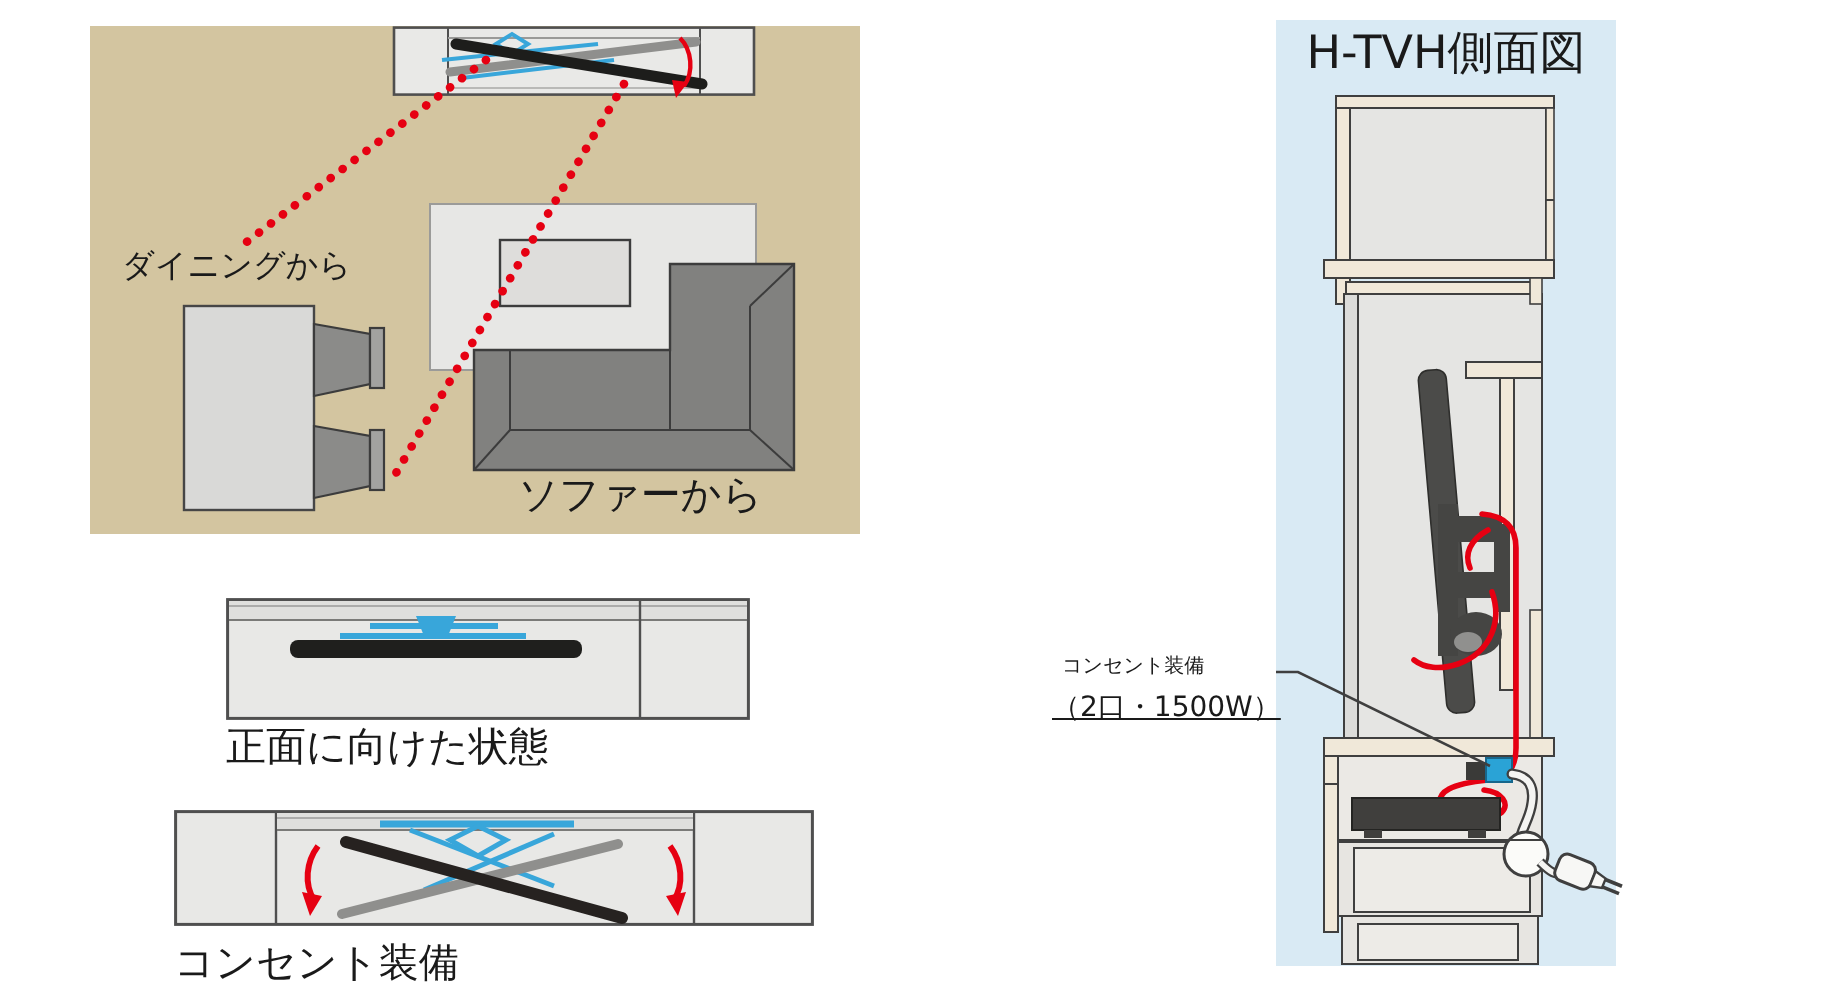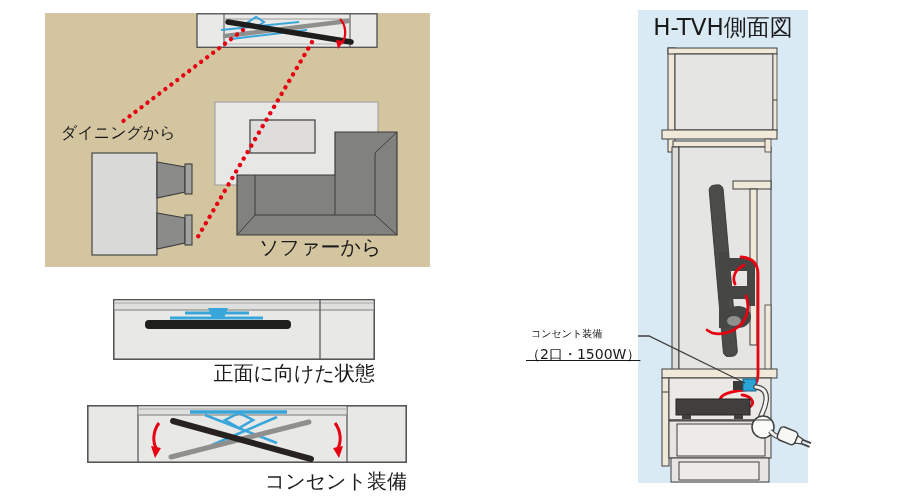--- a/index.html
+++ b/index.html
@@ -6,21 +6,21 @@
   body{
     width:920px;height:500px;position:relative;background:#ffffff;overflow:hidden;
     font-family:"DejaVu Sans","Liberation Sans",sans-serif;
   }
   .abs{position:absolute;}
   .jp-label{
     position:absolute;color:var(--text-black,#1a1a1a);
     font-family:"DejaVu Sans","Liberation Sans",sans-serif;
     white-space:nowrap;line-height:1.15;
   }
-  .caption{text-align:right;}
+  .caption{text-align:left;}
   svg{display:block;}
   
   .bg-floor{fill:var(--floor-tan,#d3c5a0);}
   .bg-side{fill:var(--side-bg-blue,#d9eaf4);}
   .stroke-red{stroke:var(--accent-red,#e60012);}
   .fill-red{fill:var(--accent-red,#e60012);}
   .stroke-blue{stroke:var(--mech-blue,#38a6da);}
   .fill-blue{fill:var(--mech-blue,#38a6da);}
   .fill-outlet{fill:var(--outlet-blue,#2aa3d6);}
 </style>

